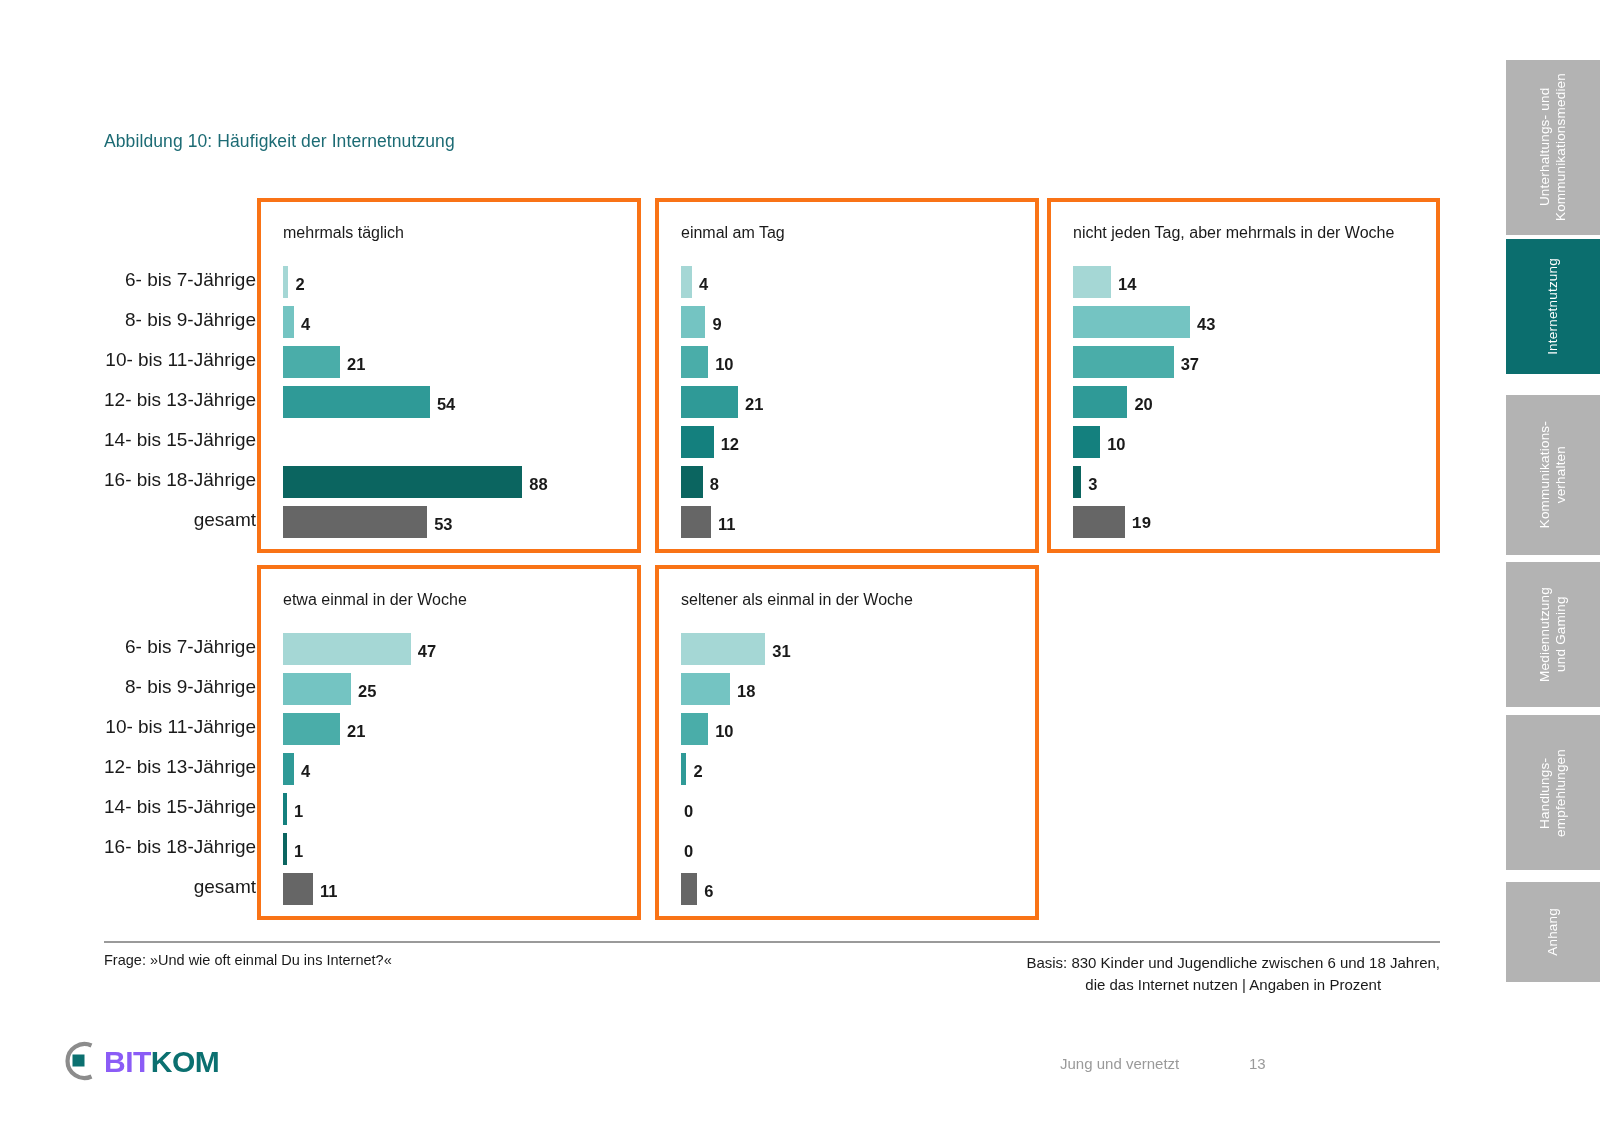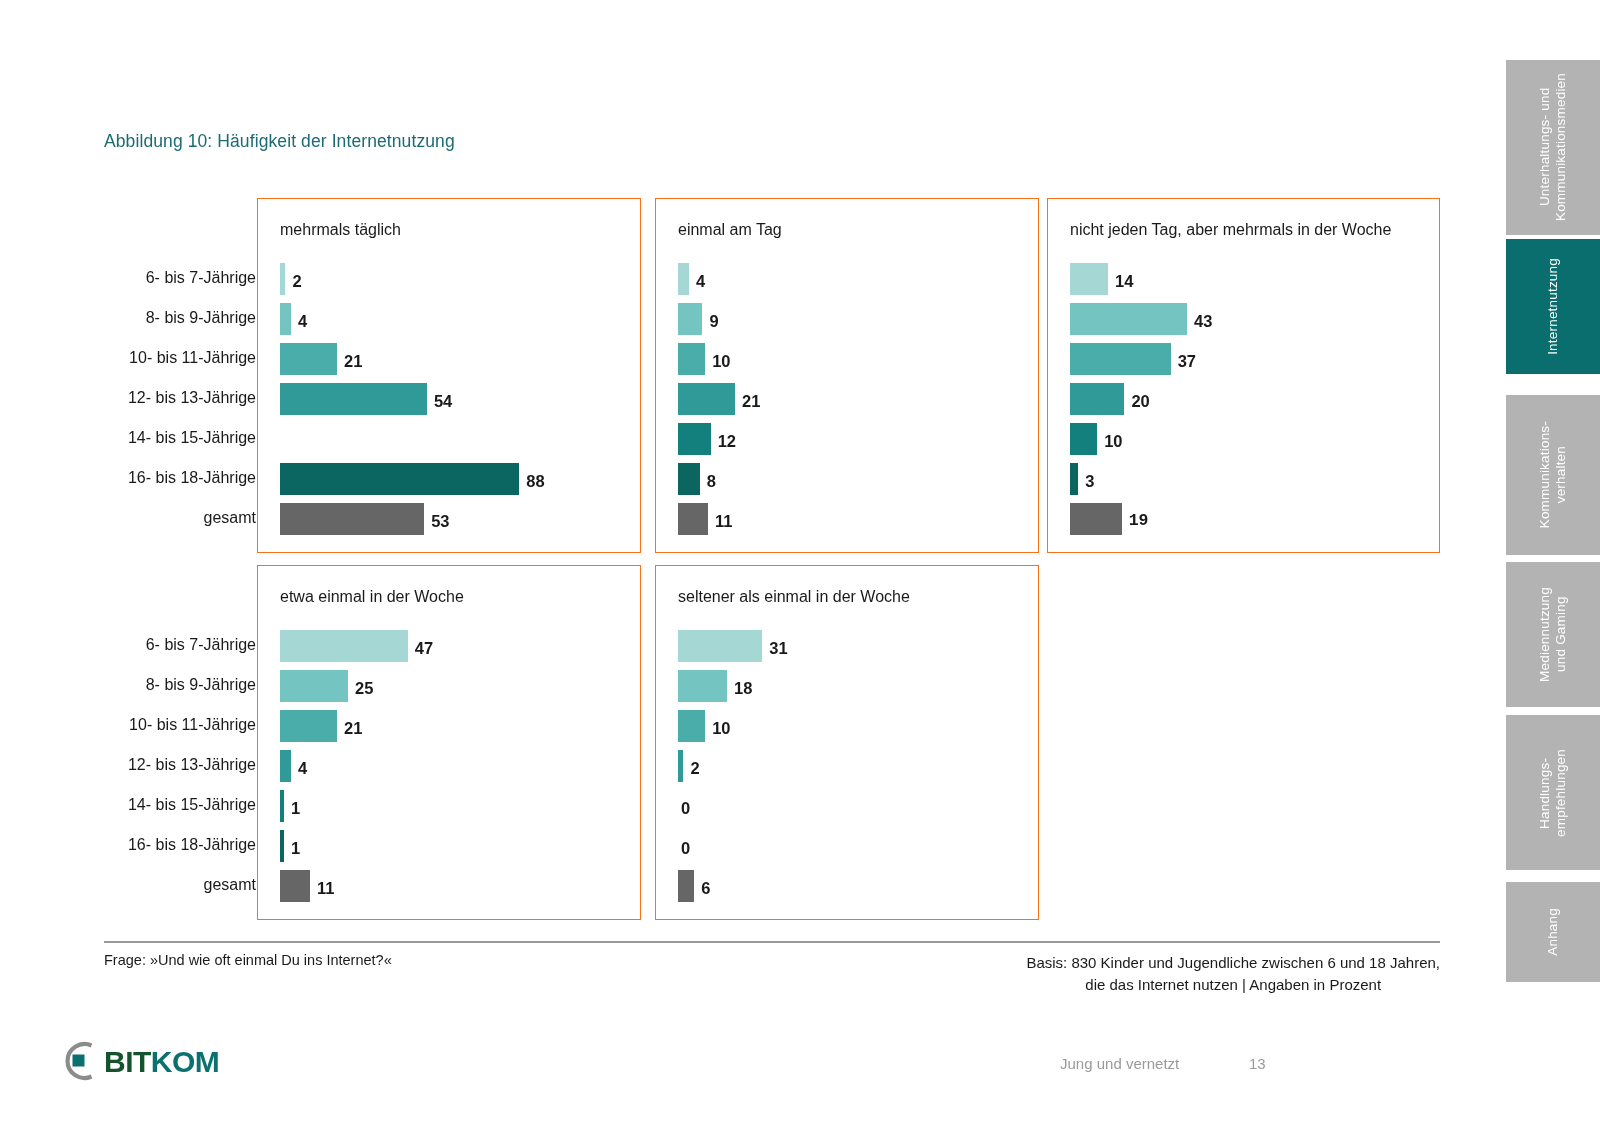--- a/index.html
+++ b/index.html
@@ -42,31 +42,31 @@
   .labels {
     position: absolute;
     left: 0; top: 0;
     width: 152px; height: 355px;
   }
   .labels .lbl {
     position: absolute;
     right: 0;
     width: 152px;
     text-align: right;
-    font-size: 16px;
+    font-size: 19px;
     color: #1a1a1a;
     white-space: nowrap;
   }
 
   
   .panel {
     position: absolute;
     top: 0;
     height: 355px;
-    border: 1px solid #f97316;
+    border: 4px solid #f97316;
     background: #ffffff;
   }
   .panel-1 { left: 153px;  width: 384px; }
   .panel-2 { left: 551px;  width: 384px; }
   .panel-3 { left: 943px;  width: 393px; }
   .panel-4 { left: 153px;  width: 384px; }
   .panel-5 { left: 551px;  width: 384px; }
 
   .panel-title {
     position: absolute;
@@ -171,21 +171,21 @@
     width: 42px; height: 42px;
   }
   #logo-text {
     position: absolute;
     left: 46px; top: 7px;
     font-size: 30px;
     font-weight: bold;
     letter-spacing: -0.5px;
     white-space: nowrap;
   }
-  #logo-text .bit { color: #14532d; }
+  #logo-text .bit { color: #8b5cf6; }
   #logo-text .kom { color: #0b7070; }
 
   #foot-doc {
     position: absolute;
     left: 1060px; top: 1055px;
     font-size: 15px;
     color: #9a9a9a;
     white-space: nowrap;
   }
   #foot-page {

